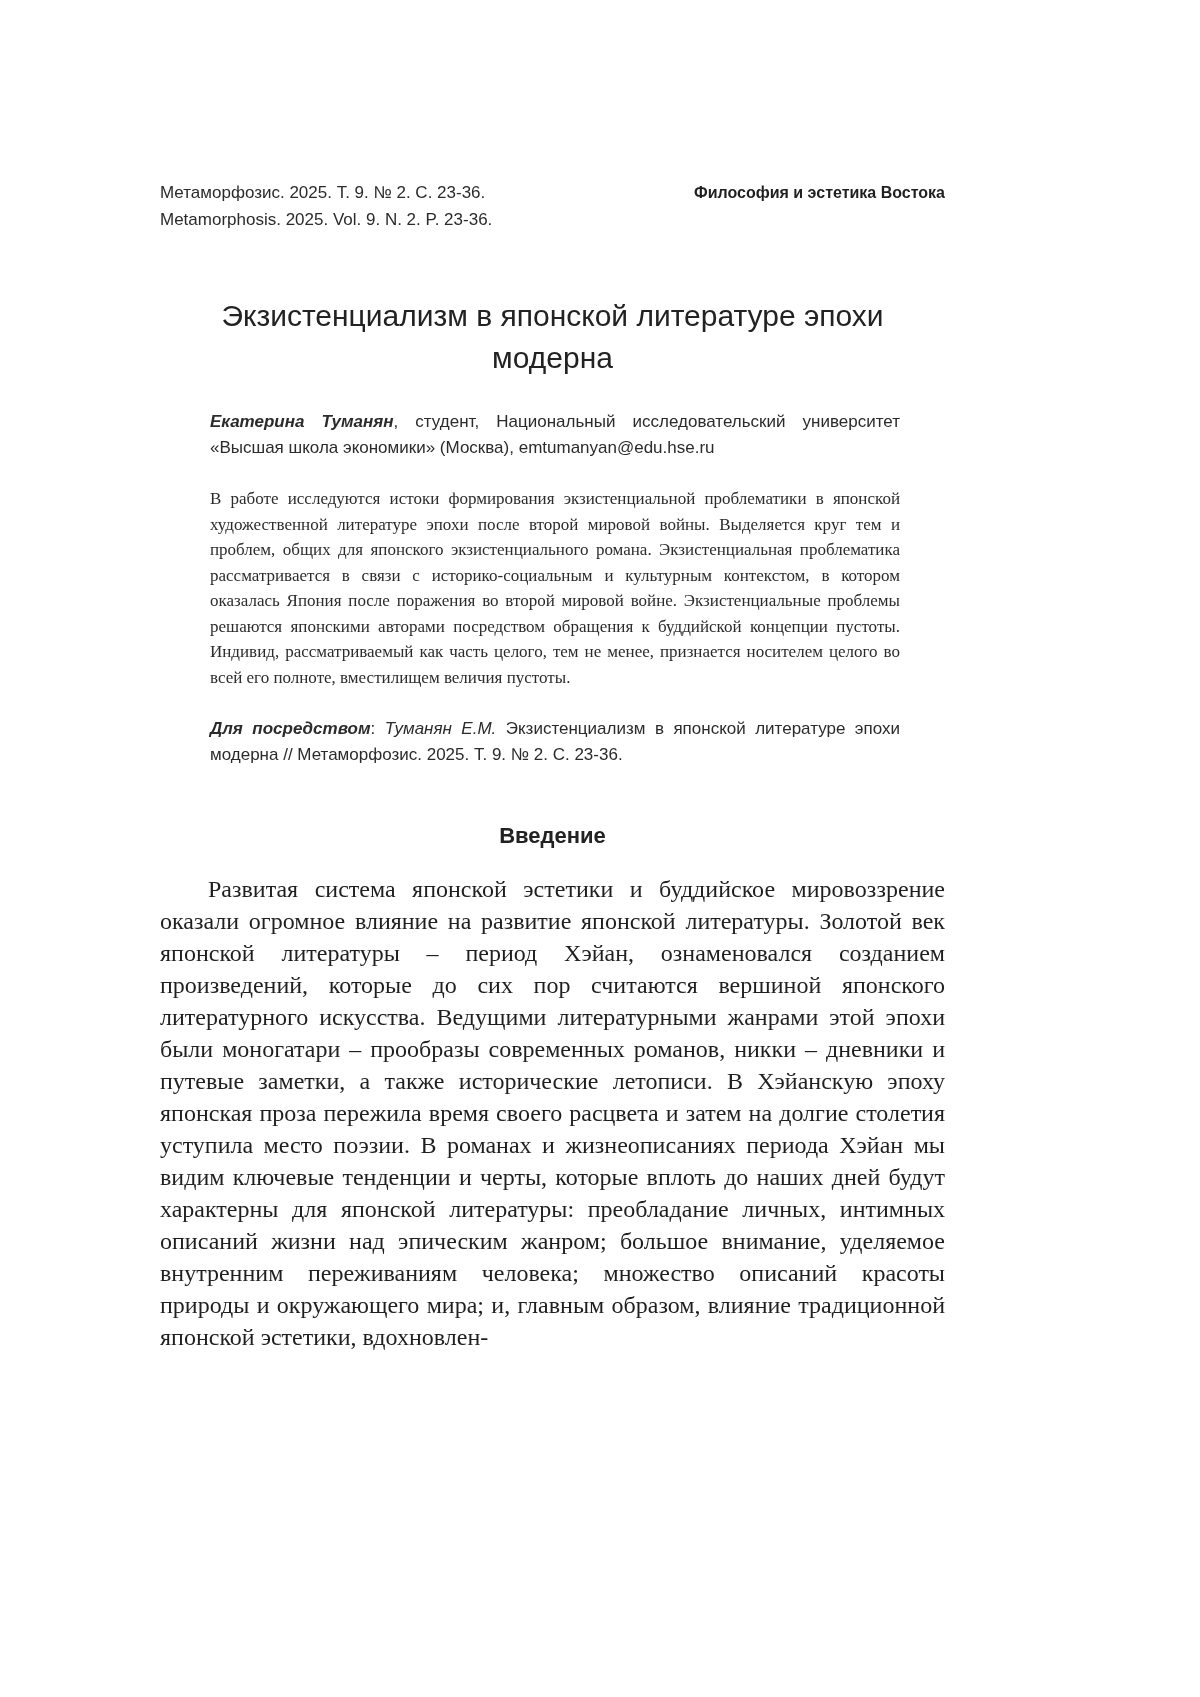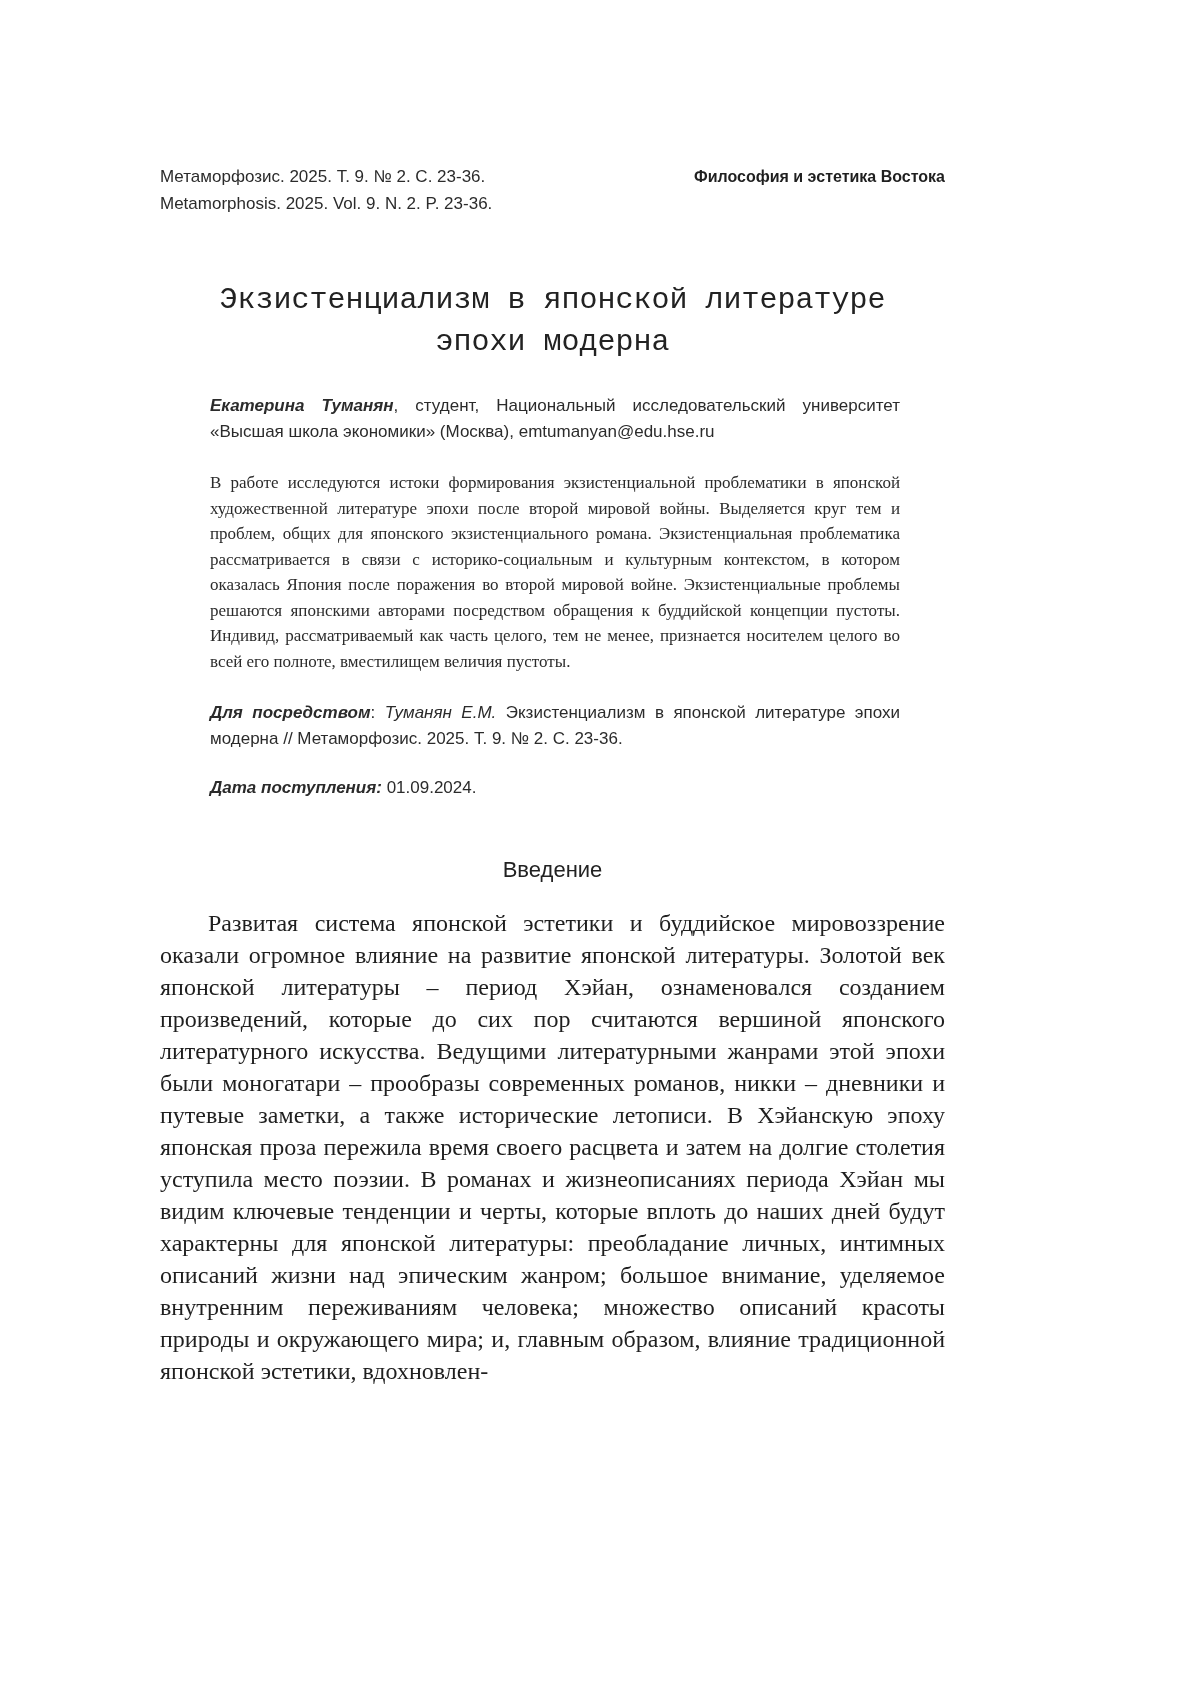--- a/index.html
+++ b/index.html
@@ -1,21 +1,21 @@
 <!DOCTYPE html>
 <html lang="ru"><head>
 <meta charset="utf-8">
 <title>Метаморфозис — статья</title>
 <style>
   * { margin: 0; padding: 0; box-sizing: border-box; }
   html, body { background: #ffffff; }
   .page {
     width: 1200px;
     height: 1447px;
-    margin: 0 auto;
+    margin: 16px auto;
     background: #ffffff;
     color: #262626;
     font-family: "Liberation Sans", sans-serif;
     overflow: hidden;
     position: relative;
   }
   .content {
     padding: 163px 255px 0 160px; 
   }
   .header-row {
@@ -36,42 +36,41 @@
     color: #1f1f1f;
   }
   .title {
     margin: 62px auto 0;
     max-width: 700px;
     text-align: center;
     font-size: 30px;
     line-height: 42px;
     font-weight: 400;
     color: #222222;
-    font-family: Liberation Mono, monospace;
   }
   .front-block {
     margin-left: 50px;
     width: 690px;
     font-size: 17px;
     line-height: 25.5px;
     text-align: justify;
     color: #2b2b2b;
   }
   .author { margin-top: 30px; }
   .abstract { margin-top: 26px; font-family: Liberation Serif, serif; }
   .keywords { margin-top: 30px; }
   .citation { margin-top: 26px; }
   .received { margin-top: 24px; }
   .b { font-weight: 700; font-style: italic; }
   .i { font-style: italic; }
   .section-heading {
     margin-top: 56px;
     text-align: center;
     font-size: 22px;
-    font-weight: 400;
+    font-weight: 700;
     color: #222222;
   }
   .body-par {
     margin-top: 24px;
     font-family: "Liberation Serif", serif;
     font-size: 24px;
     line-height: 32px;
     text-align: justify;
     text-indent: 48px;
     color: #1f1f1f;
@@ -97,22 +96,19 @@
       <span class="b">Екатерина Туманян</span><span>, студент, Национальный исследовательский университет «Высшая школа экономики» (Москва), emtumanyan@edu.hse.ru</span>
     </div>
 
     <div class="front-block abstract">В работе исследуются истоки формирования экзистенциальной проблематики в японской художественной литературе эпохи после второй мировой войны. Выделяется круг тем и проблем, общих для японского экзистенциального романа. Экзистенциальная проблематика рассматривается в связи с историко-социальным и культурным контекстом, в котором оказалась Япония после поражения во второй мировой войне. Экзистенциальные проблемы решаются японскими авторами посредством обращения к буддийской концепции пустоты. Индивид, рассматриваемый как часть целого, тем не менее, признается носителем целого во всей его полноте, вместилищем величия пустоты.</div>
 
 
     <div class="front-block citation">
       <span class="b">Для посредством</span><span>: </span><span class="i">Туманян Е.М.</span><span> Экзистенциализм в японской литературе эпохи модерна // Метаморфозис. 2025. Т. 9. № 2. С. 23-36.</span>
     </div>
 
-    <div class="front-block received">
-      <span class="b">Дата поступления:</span><span> 01.09.2024.</span>
-    </div>
 
     <h2 class="section-heading">Введение</h2>
 
     <p class="body-par">Развитая система японской эстетики и буддийское мировоззрение оказали огромное влияние на развитие японской литературы. Золотой век японской литературы – период Хэйан, ознаменовался созданием произведений, которые до сих пор считаются вершиной японского литературного искусства. Ведущими литературными жанрами этой эпохи были моногатари – прообразы современных романов, никки – дневники и путевые заметки, а также исторические летописи. В Хэйанскую эпоху японская проза пережила время своего расцвета и затем на долгие столетия уступила место поэзии. В романах и жизнеописаниях периода Хэйан мы видим ключевые тенденции и черты, которые вплоть до наших дней будут характерны для японской литературы: преобладание личных, интимных описаний жизни над эпическим жанром; большое внимание, уделяемое внутренним переживаниям человека; множество описаний красоты природы и окружающего мира; и, главным образом, влияние традиционной японской эстетики, вдохновлен-</p>
 
   </div>
 </div>
 
 </body></html>

